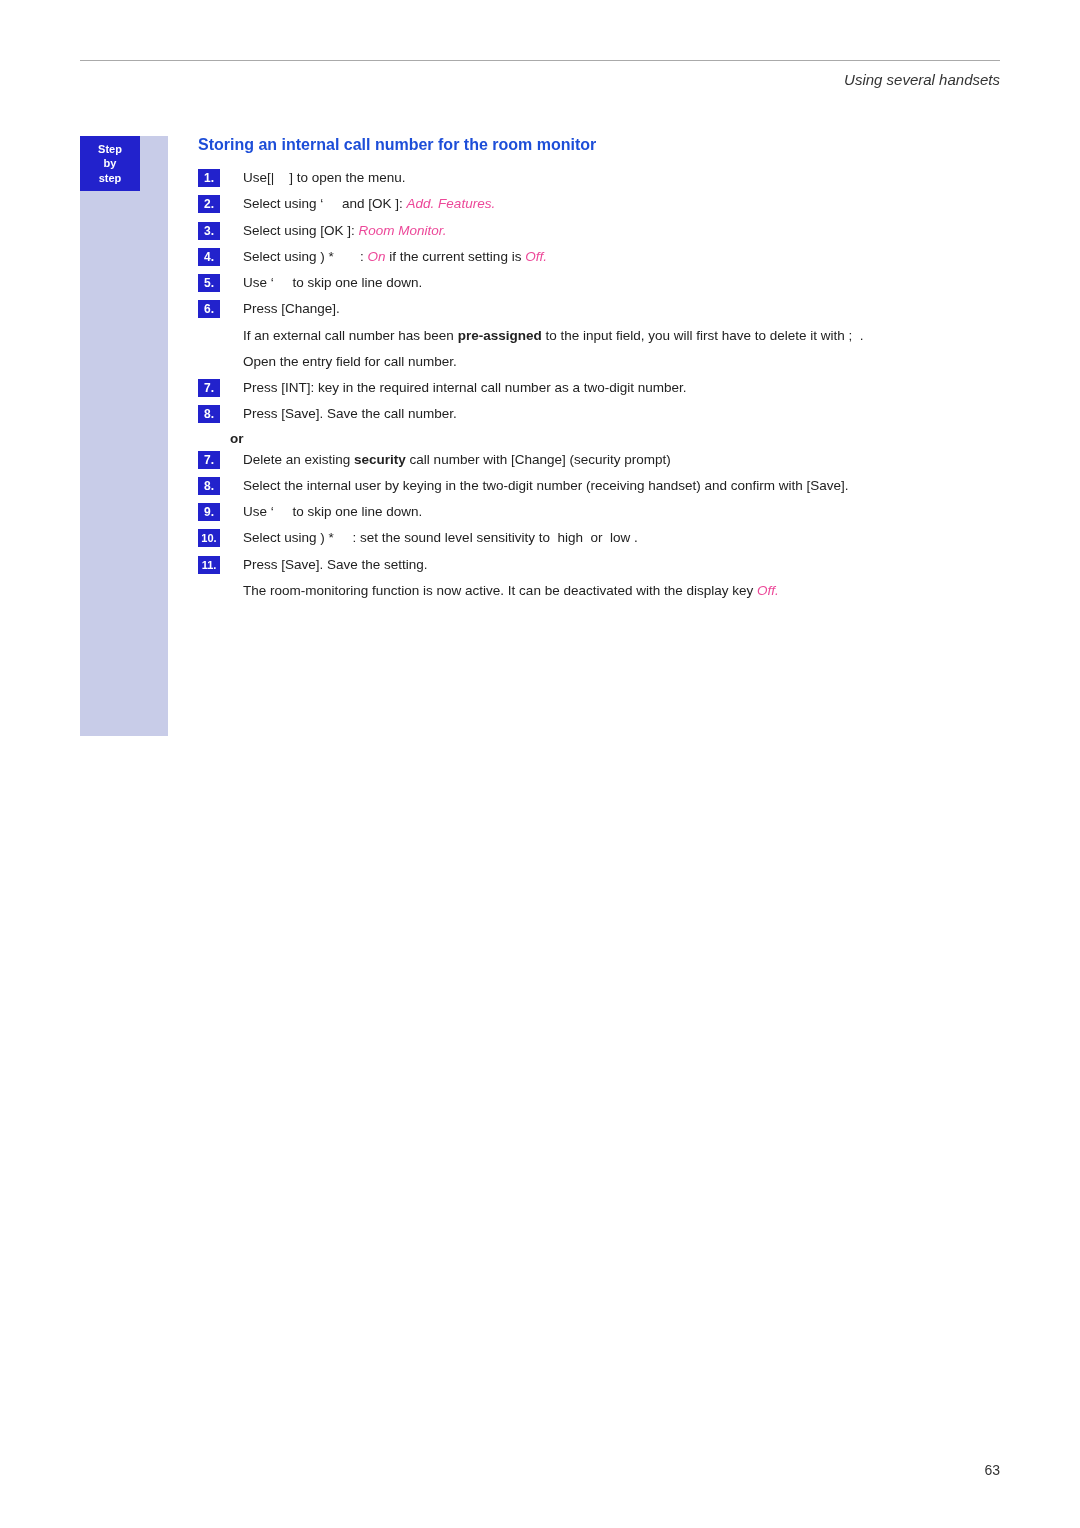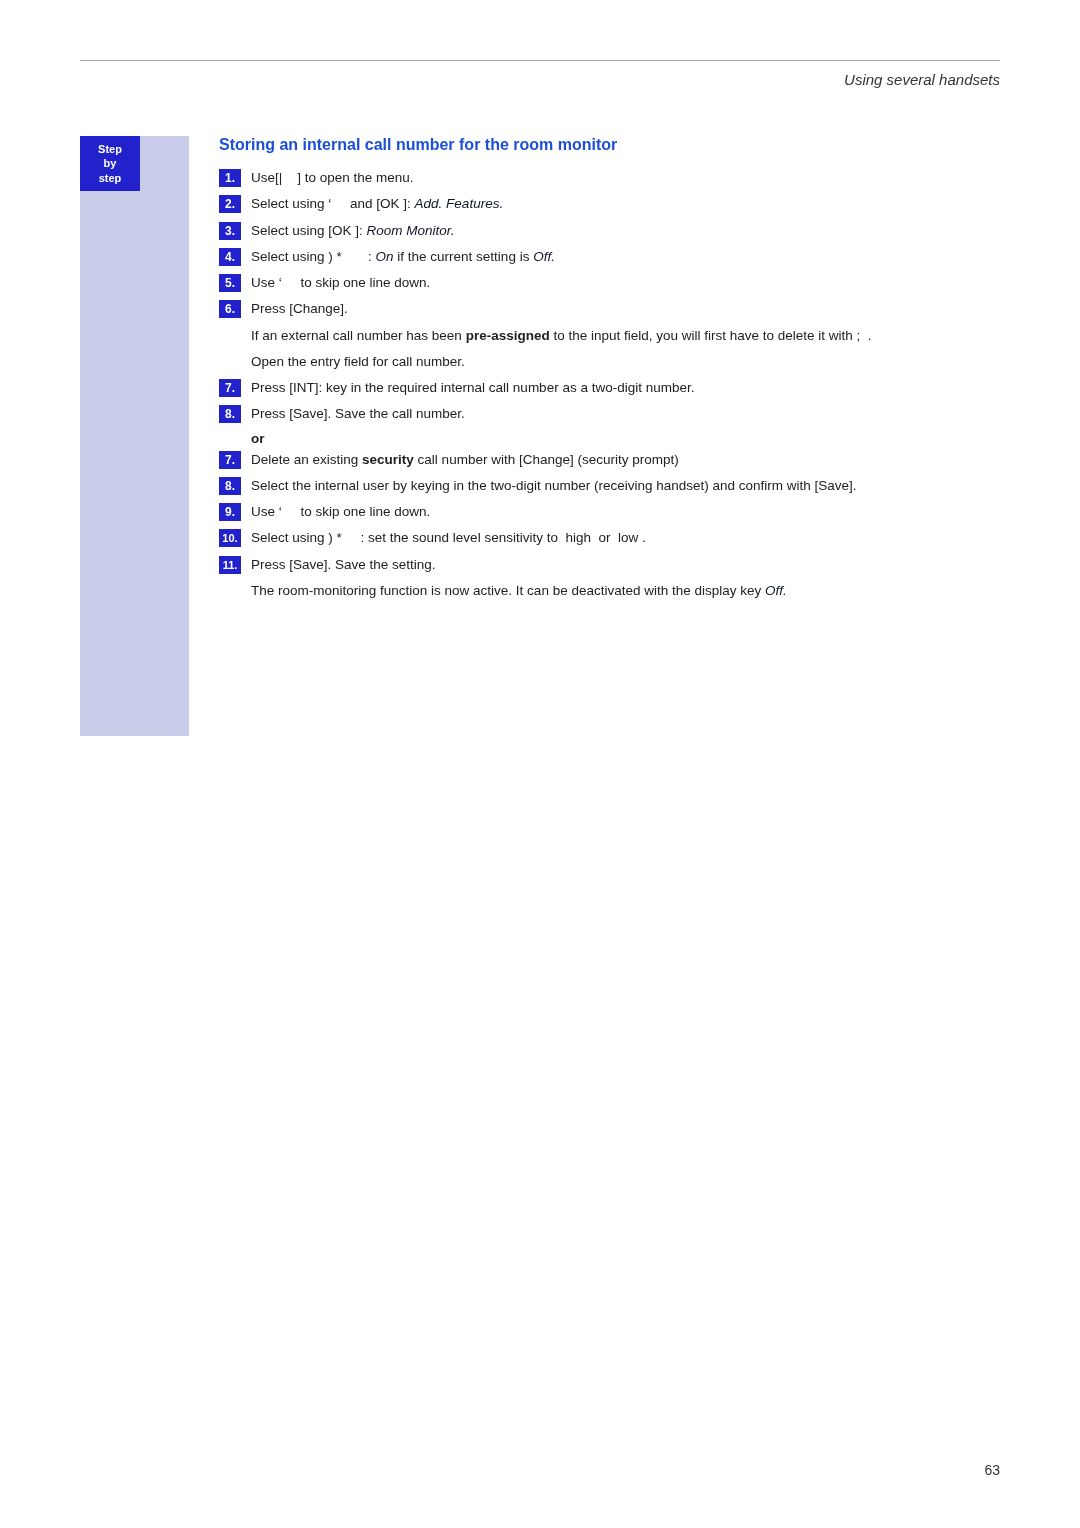--- a/index.html
+++ b/index.html
@@ -29,21 +29,21 @@
       color: #333;
       margin-bottom: 48px;
       font-style: italic;
     }
     .content-area {
       display: flex;
       flex-direction: row;
       gap: 0;
     }
     .sidebar {
-      width: 109px;
+      width: 88px;
       min-height: 600px;
       background: #c8cce8;
       position: relative;
       flex-shrink: 0;
       margin-right: 30px;
     }
     .step-by-step-box {
       position: absolute;
       top: 0;
       left: 0;
@@ -83,23 +83,24 @@
       align-items: center;
       justify-content: center;
       margin-right: 10px;
       flex-shrink: 0;
       margin-top: 1px;
     }
     .step-text {
       font-size: 13.5px;
       line-height: 1.5;
       color: #222;
+      margin-left: 13px;
     }
     .step-text .italic-blue {
-      color: #0f172a;
+      color: #ec4899;
       font-style: italic;
     }
     .step-text .bold-text {
       font-weight: bold;
     }
     .or-row {
       display: flex;
       align-items: center;
       margin: 4px 0 4px 0;
       padding-left: 32px;

